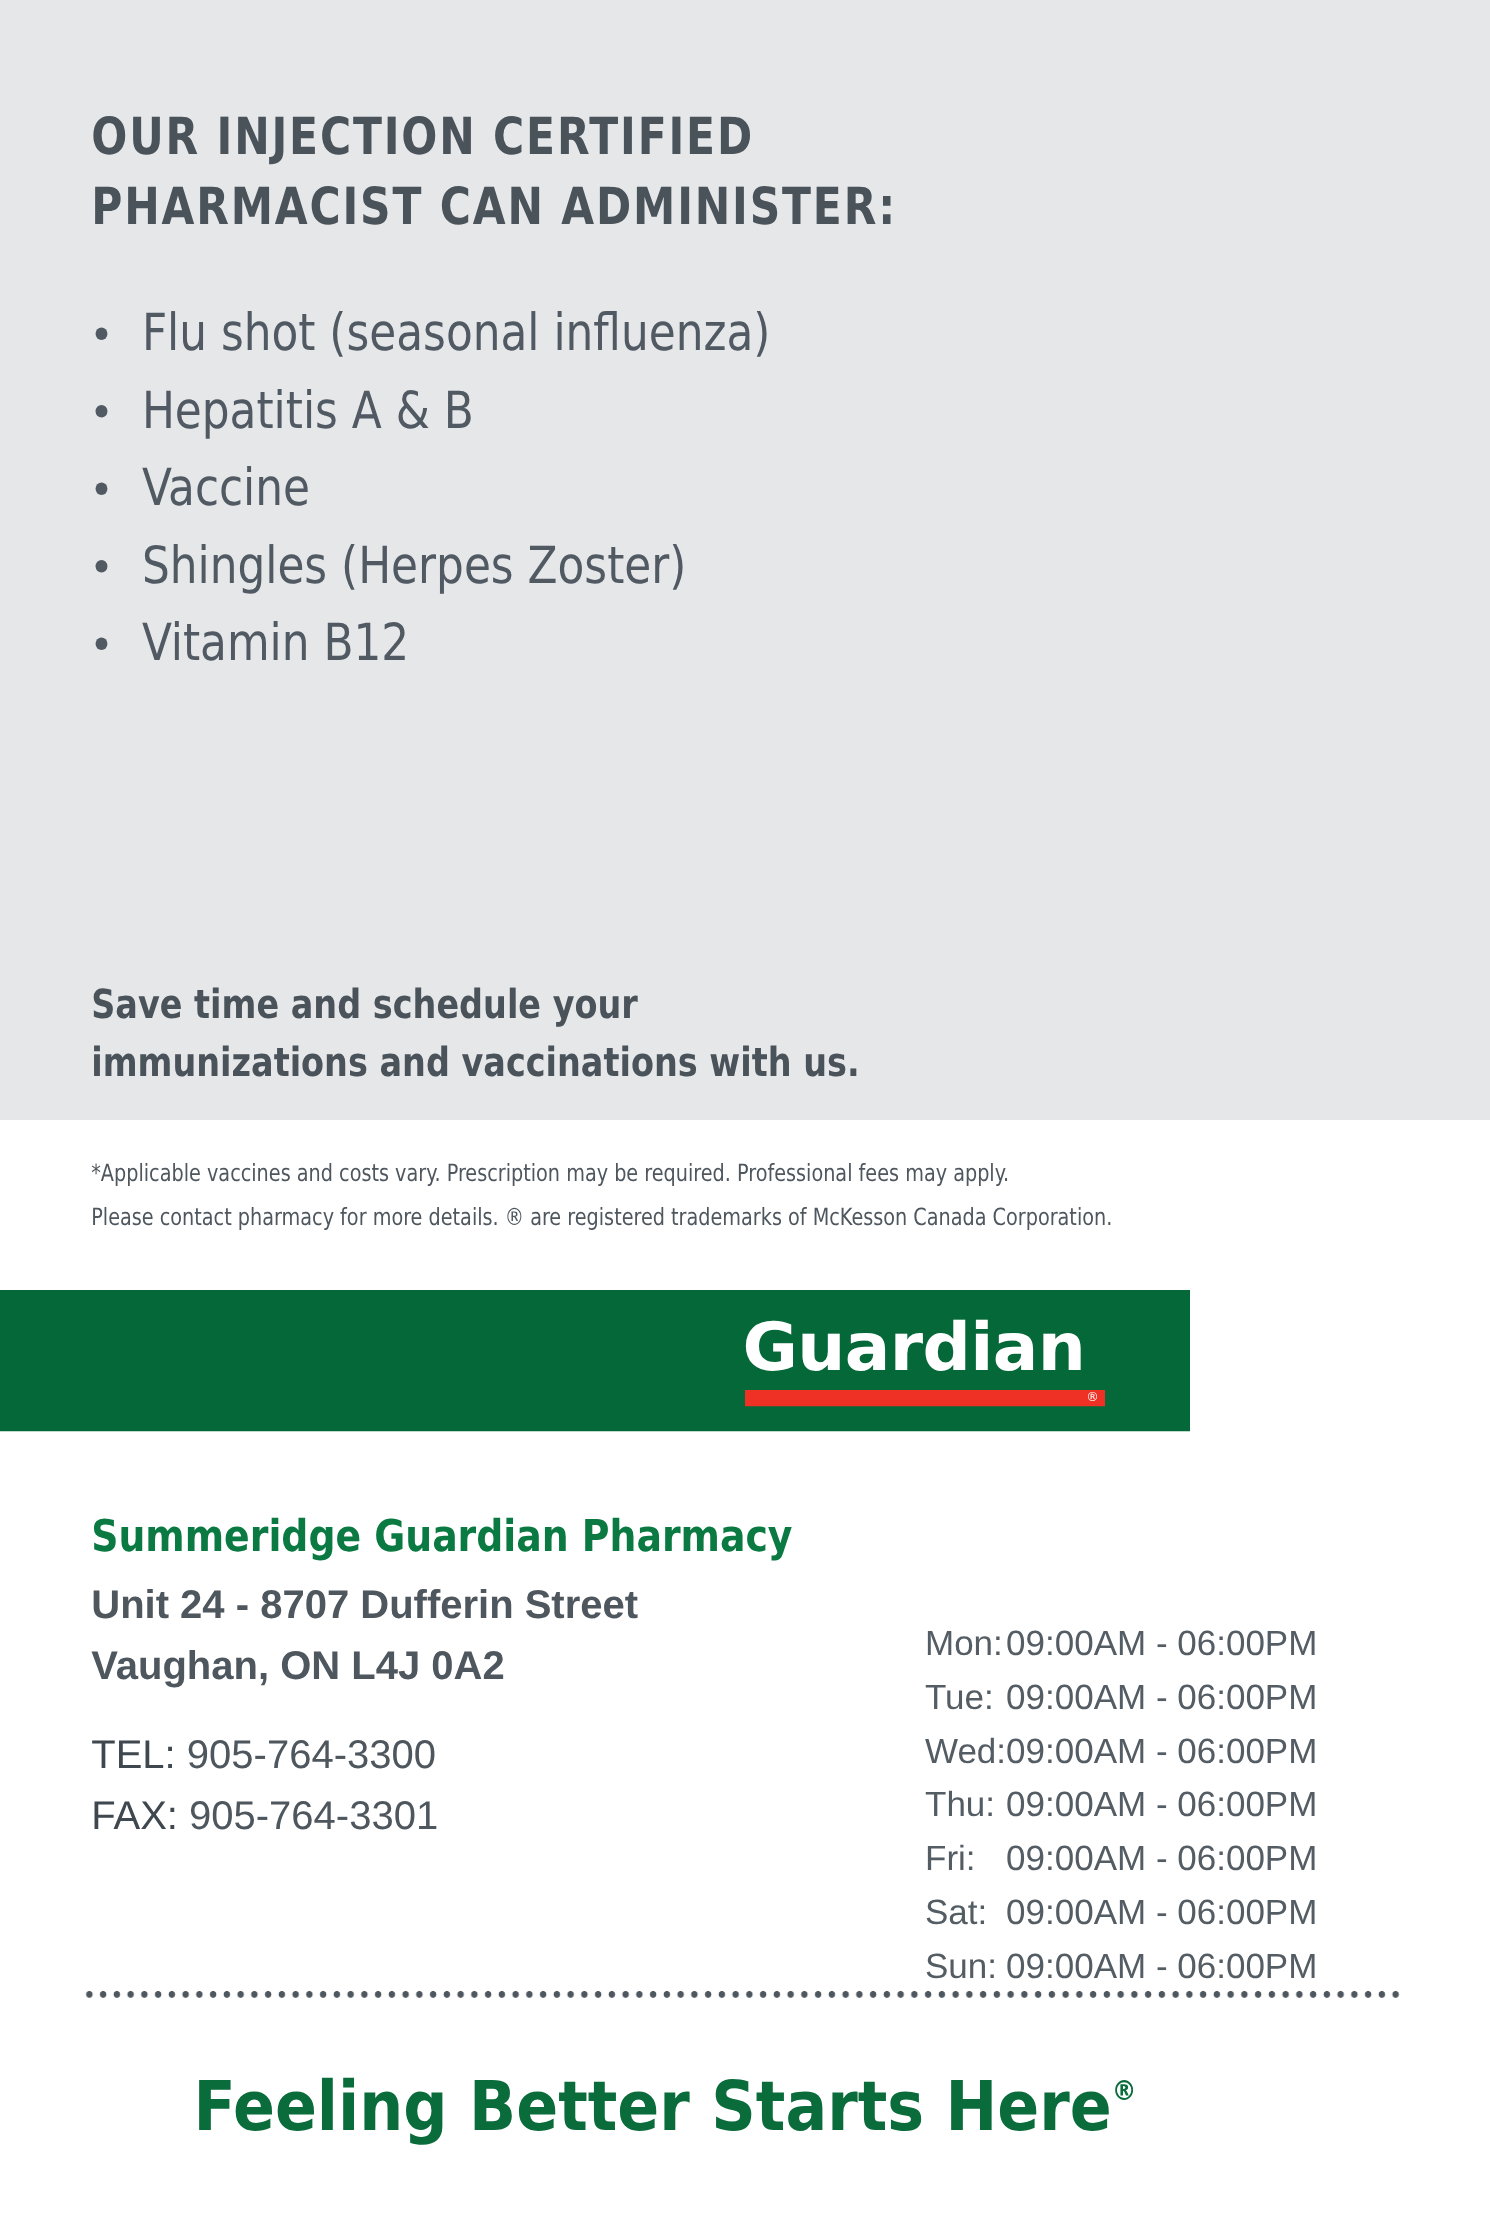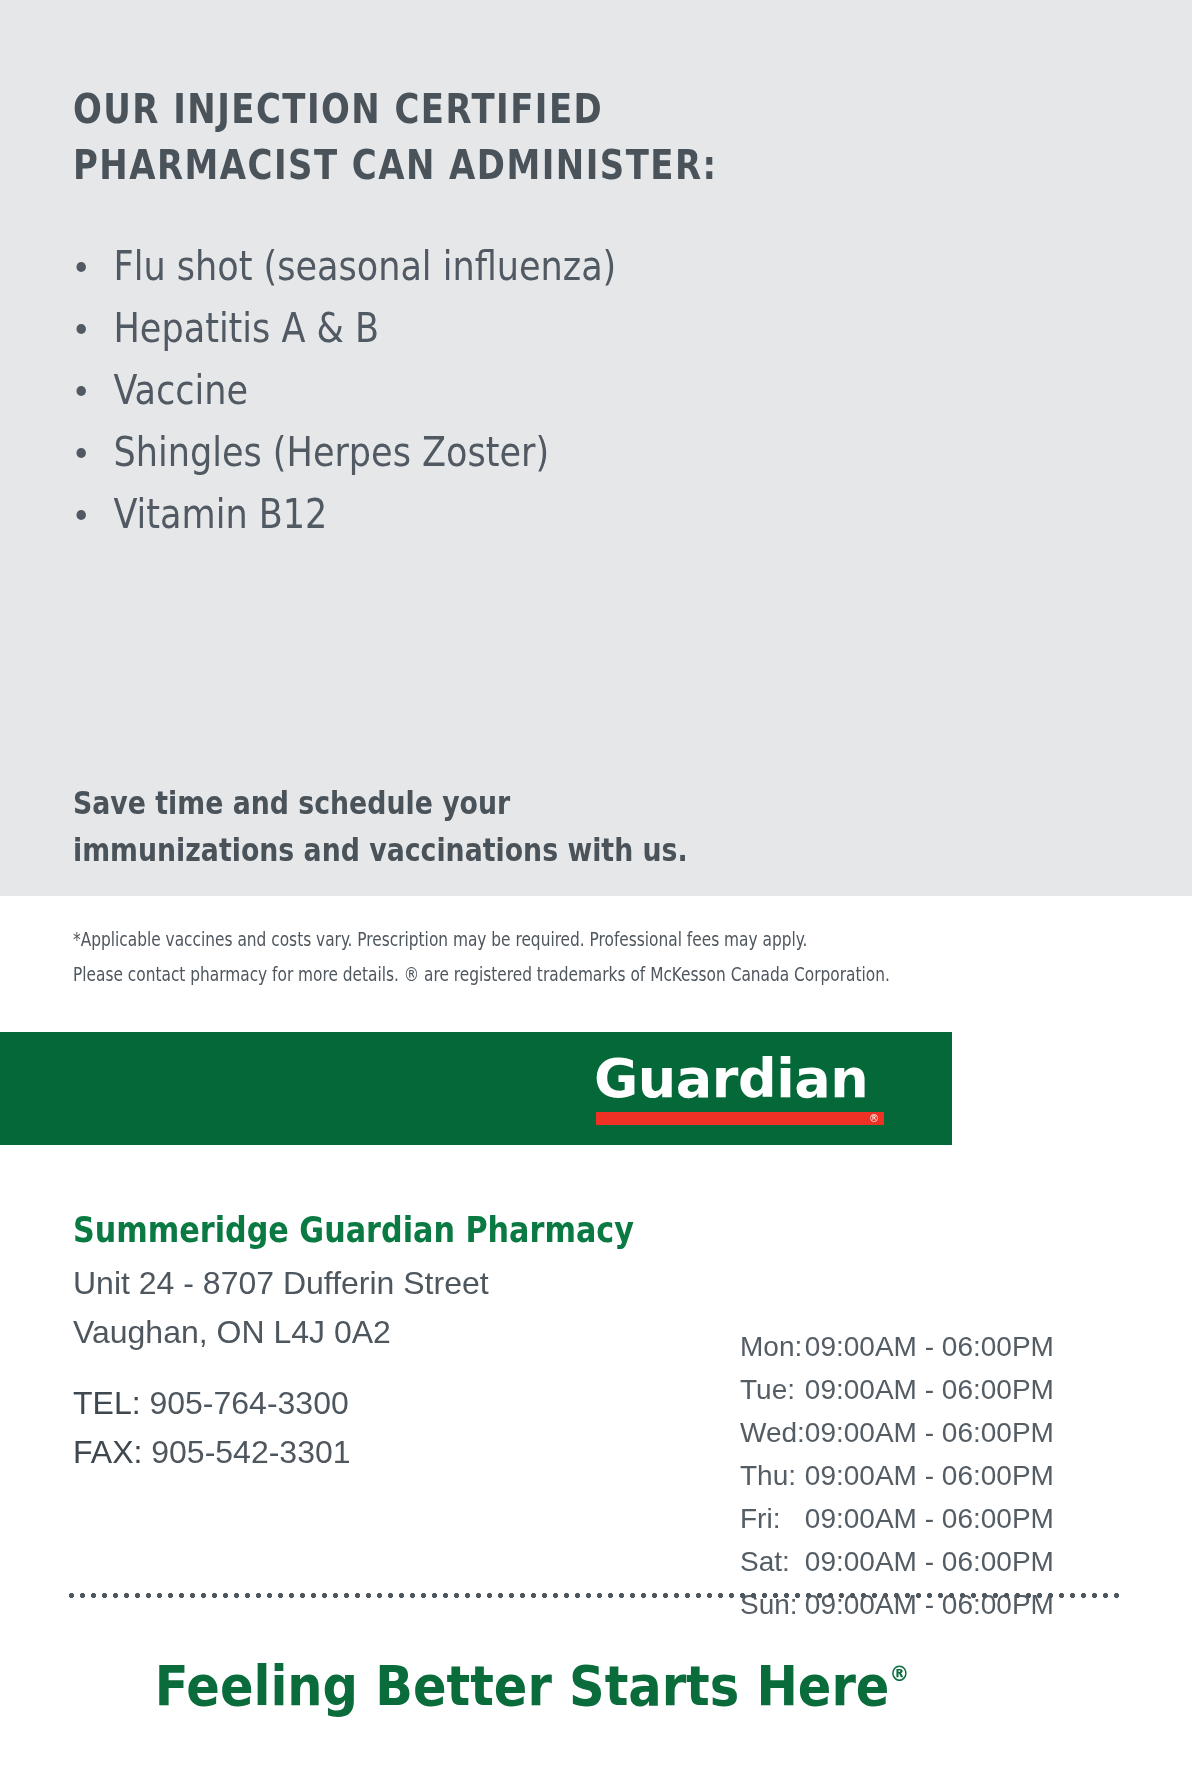--- a/index.html
+++ b/index.html
@@ -173,21 +173,21 @@
     color: #0a7a42;
     line-height: 46px;
     white-space: nowrap;
     transform: scaleX(0.96);
     transform-origin: left center;
   }
   .store-address {
     margin-top: 6px;
     font-family: "Liberation Sans", sans-serif;
     font-size: 32px;
-    font-weight: normal;
+    font-weight: bold;
     color: #4e565e;
     line-height: 49px;
   }
   .store-address div { white-space: nowrap; }
 
   .store-contact {
     margin-top: 22px;
     font-family: "Liberation Sans", sans-serif;
     font-size: 32px;
     color: #4e565e;
@@ -198,21 +198,20 @@
     font-weight: normal;
     color: #3f474f;
   }
 
   
   .hours-table {
     position: absolute;
     left: 740px;
     top: 1293px;
     border-collapse: collapse;
-    margin-top: 32px;
   }
   .hours-table td {
     font-family: "Liberation Sans", sans-serif;
     font-size: 28px;
     color: #545c64;
     line-height: 43px;
     padding: 0;
     white-space: nowrap;
     vertical-align: baseline;
   }
@@ -310,21 +309,21 @@
       <div>Unit 24 - 8707 Dufferin Street</div>
       <div>Vaughan, ON L4J 0A2</div>
     </div>
     <div class="store-contact">
       <div>
         <span class="label">TEL:</span>
         <span>905-764-3300</span>
       </div>
       <div>
         <span class="label">FAX:</span>
-        <span>905-542-3301</span>
+        <span>905-764-3301</span>
       </div>
     </div>
   </div>
 
   <table class="hours-table">
     <tbody>
       <tr>
         <td class="hours-day">Mon:</td>
         <td class="hours-time">09:00AM - 06:00PM</td>
       </tr>

